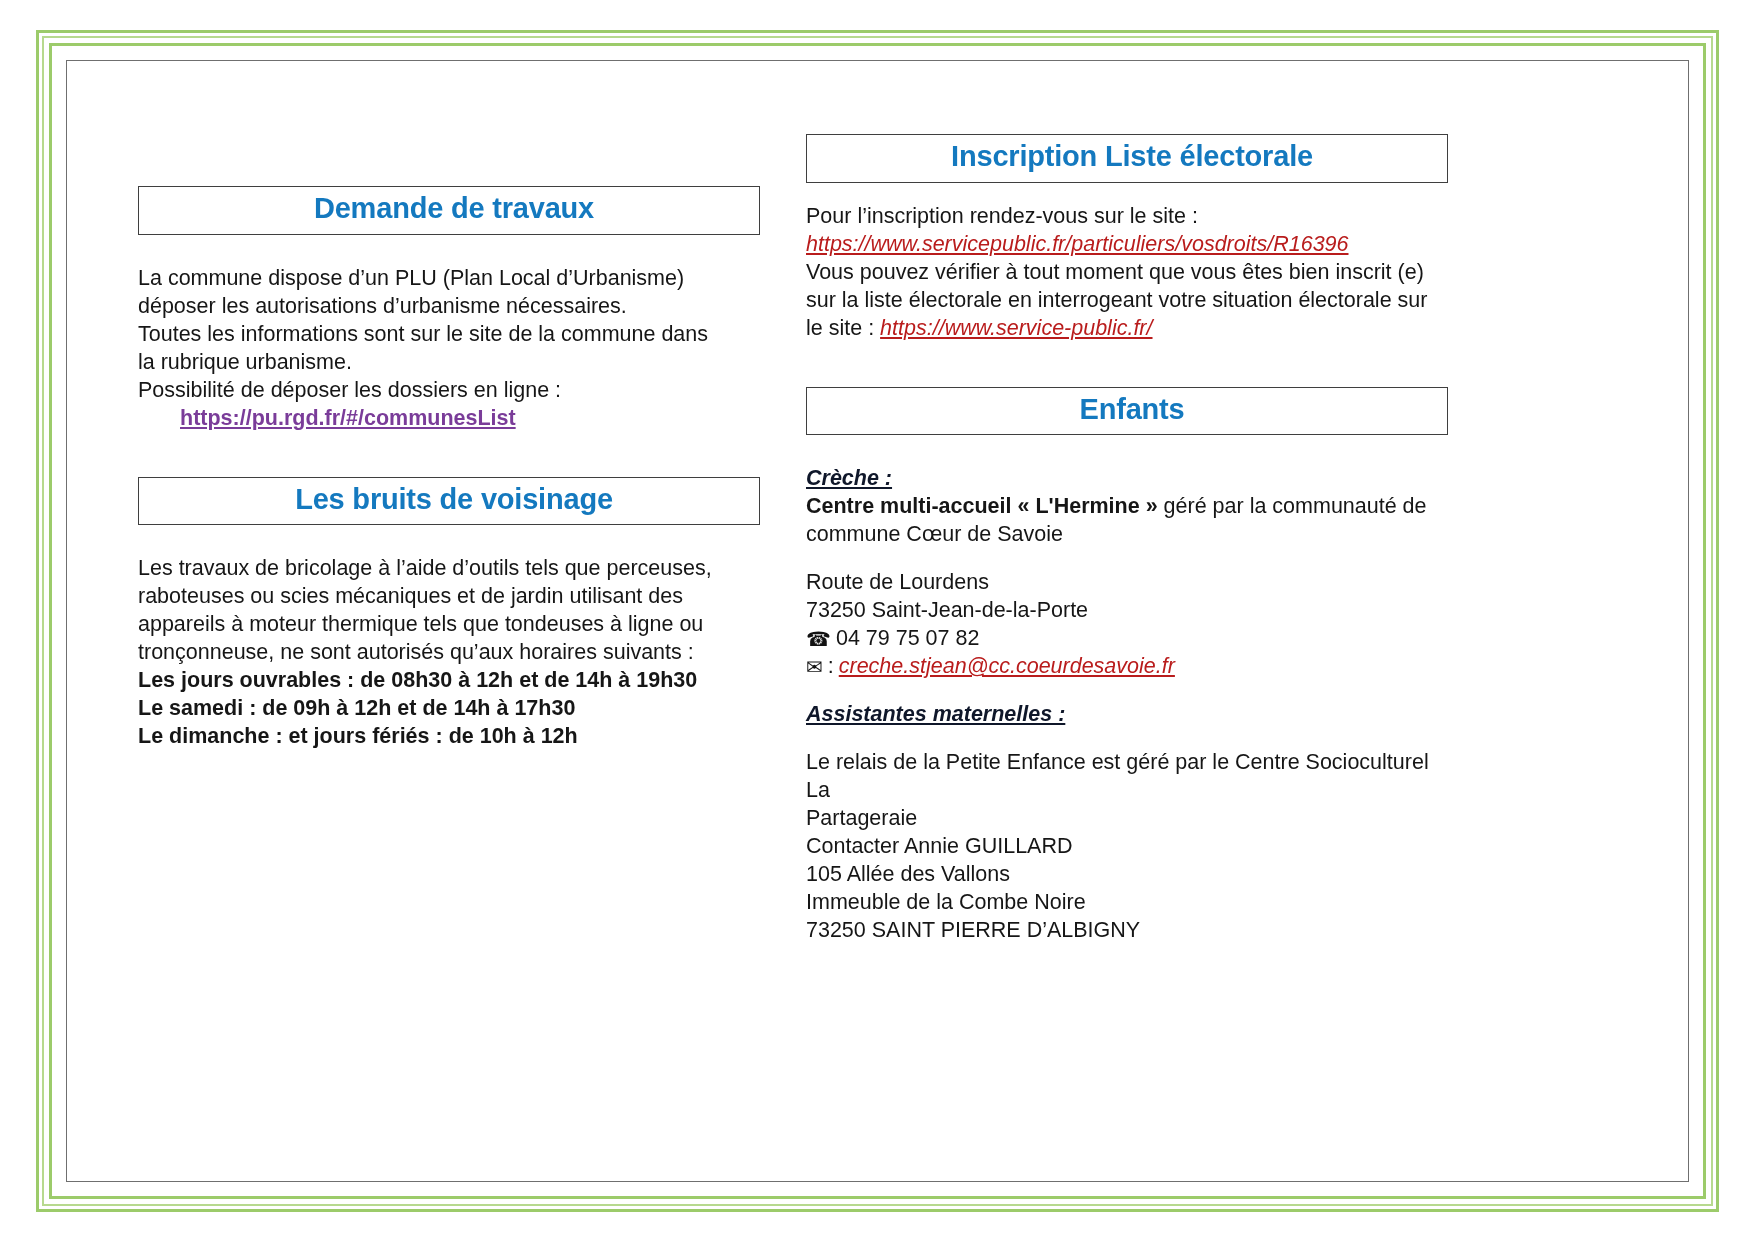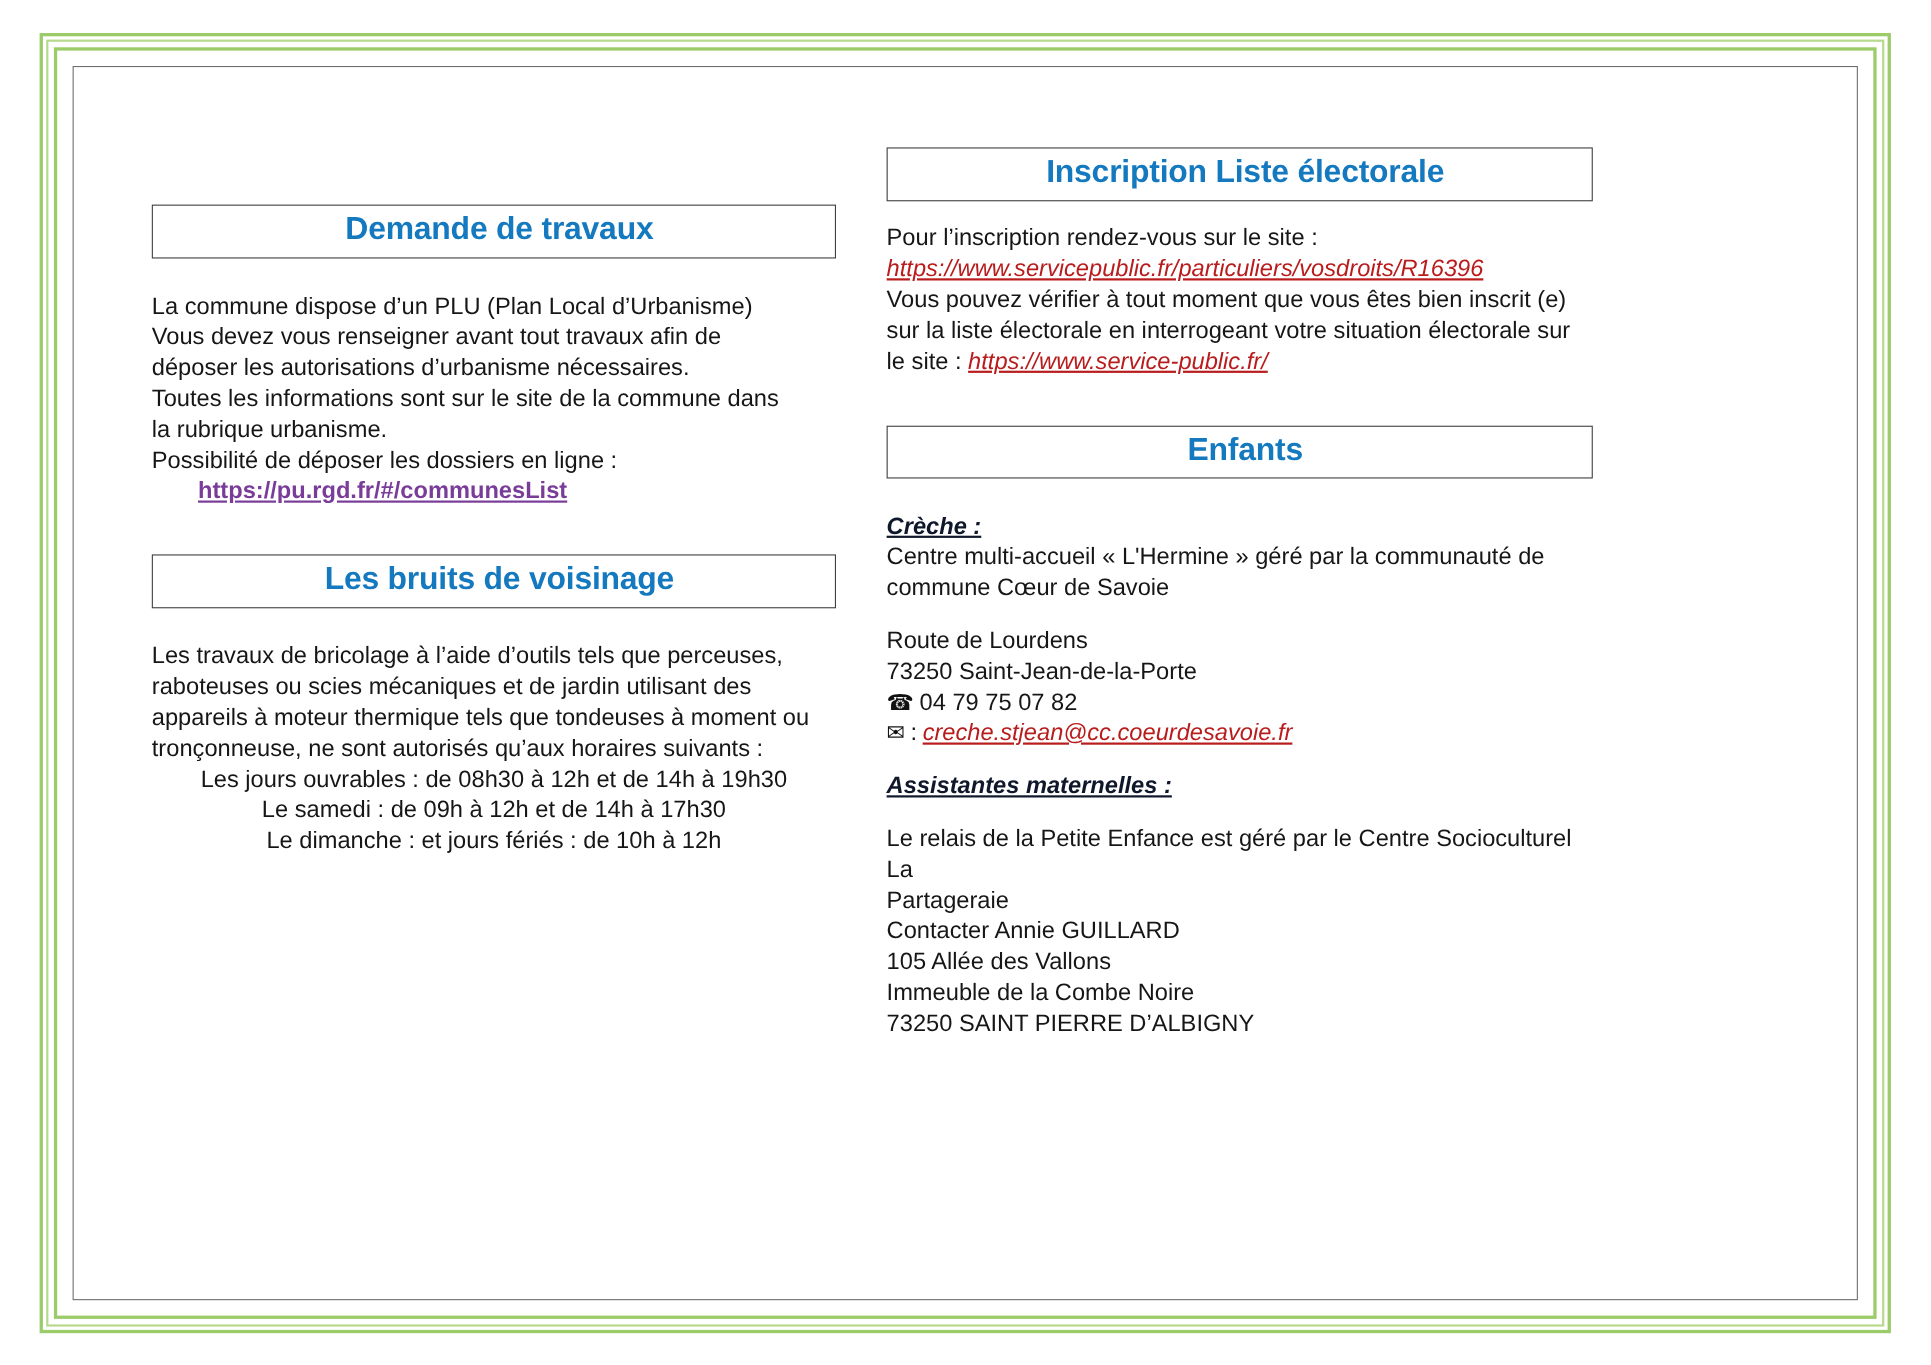--- a/index.html
+++ b/index.html
@@ -89,22 +89,21 @@
   
   .body-block {
     font-size: 21.5px;
     color: #161616;
     line-height: 1.30;
   }
   .body-block p {
     margin: 0;
   }
   .bold {
-    font-weight: normal;
-    text-align: center;
+    font-weight: bold;
   }
   .link-purple {
     color: #7a3c99;
     font-weight: bold;
     text-decoration: underline;
     margin-left: 42px;
   }
   .link-blue {
     color: #b91c1c;
     text-decoration: underline;
@@ -146,40 +145,39 @@
   <div class="col-left">
 
     <div class="section-head">
       <div class="title">Demande de travaux</div>
     </div>
 
     <div class="spacer-md"></div>
 
     <div class="body-block">
       <p>La commune dispose d’un PLU (Plan Local d’Urbanisme)</p>
-      <p>Vous devez vous renseigner avant tout travaux afin de</p>
       <p>déposer les autorisations d’urbanisme nécessaires.</p>
       <p>Toutes les informations sont sur le site de la commune dans</p>
       <p>la rubrique urbanisme.</p>
       <p>Possibilité de déposer les dossiers en ligne :</p>
       <p><a class="link-purple" href="#">https://pu.rgd.fr/#/communesList</a></p>
     </div>
 
     <div class="spacer-lg"></div>
 
     <div class="section-head">
       <div class="title">Les bruits de voisinage</div>
     </div>
 
     <div class="spacer-md"></div>
 
     <div class="body-block">
       <p>Les travaux de bricolage à l’aide d’outils tels que perceuses,</p>
       <p>raboteuses ou scies mécaniques et de jardin utilisant des</p>
-      <p>appareils à moteur thermique tels que tondeuses à moment ou</p>
+      <p>appareils à moteur thermique tels que tondeuses à ligne ou</p>
       <p>tronçonneuse, ne sont autorisés qu’aux horaires suivants :</p>
       <p class="bold">Les jours ouvrables : de 08h30 à 12h et de 14h à 19h30</p>
       <p class="bold">Le samedi : de 09h à 12h et de 14h à 17h30</p>
       <p class="bold">Le dimanche : et jours fériés : de 10h à 12h</p>
     </div>
 
   </div>
 
   <div class="col-right">
 

